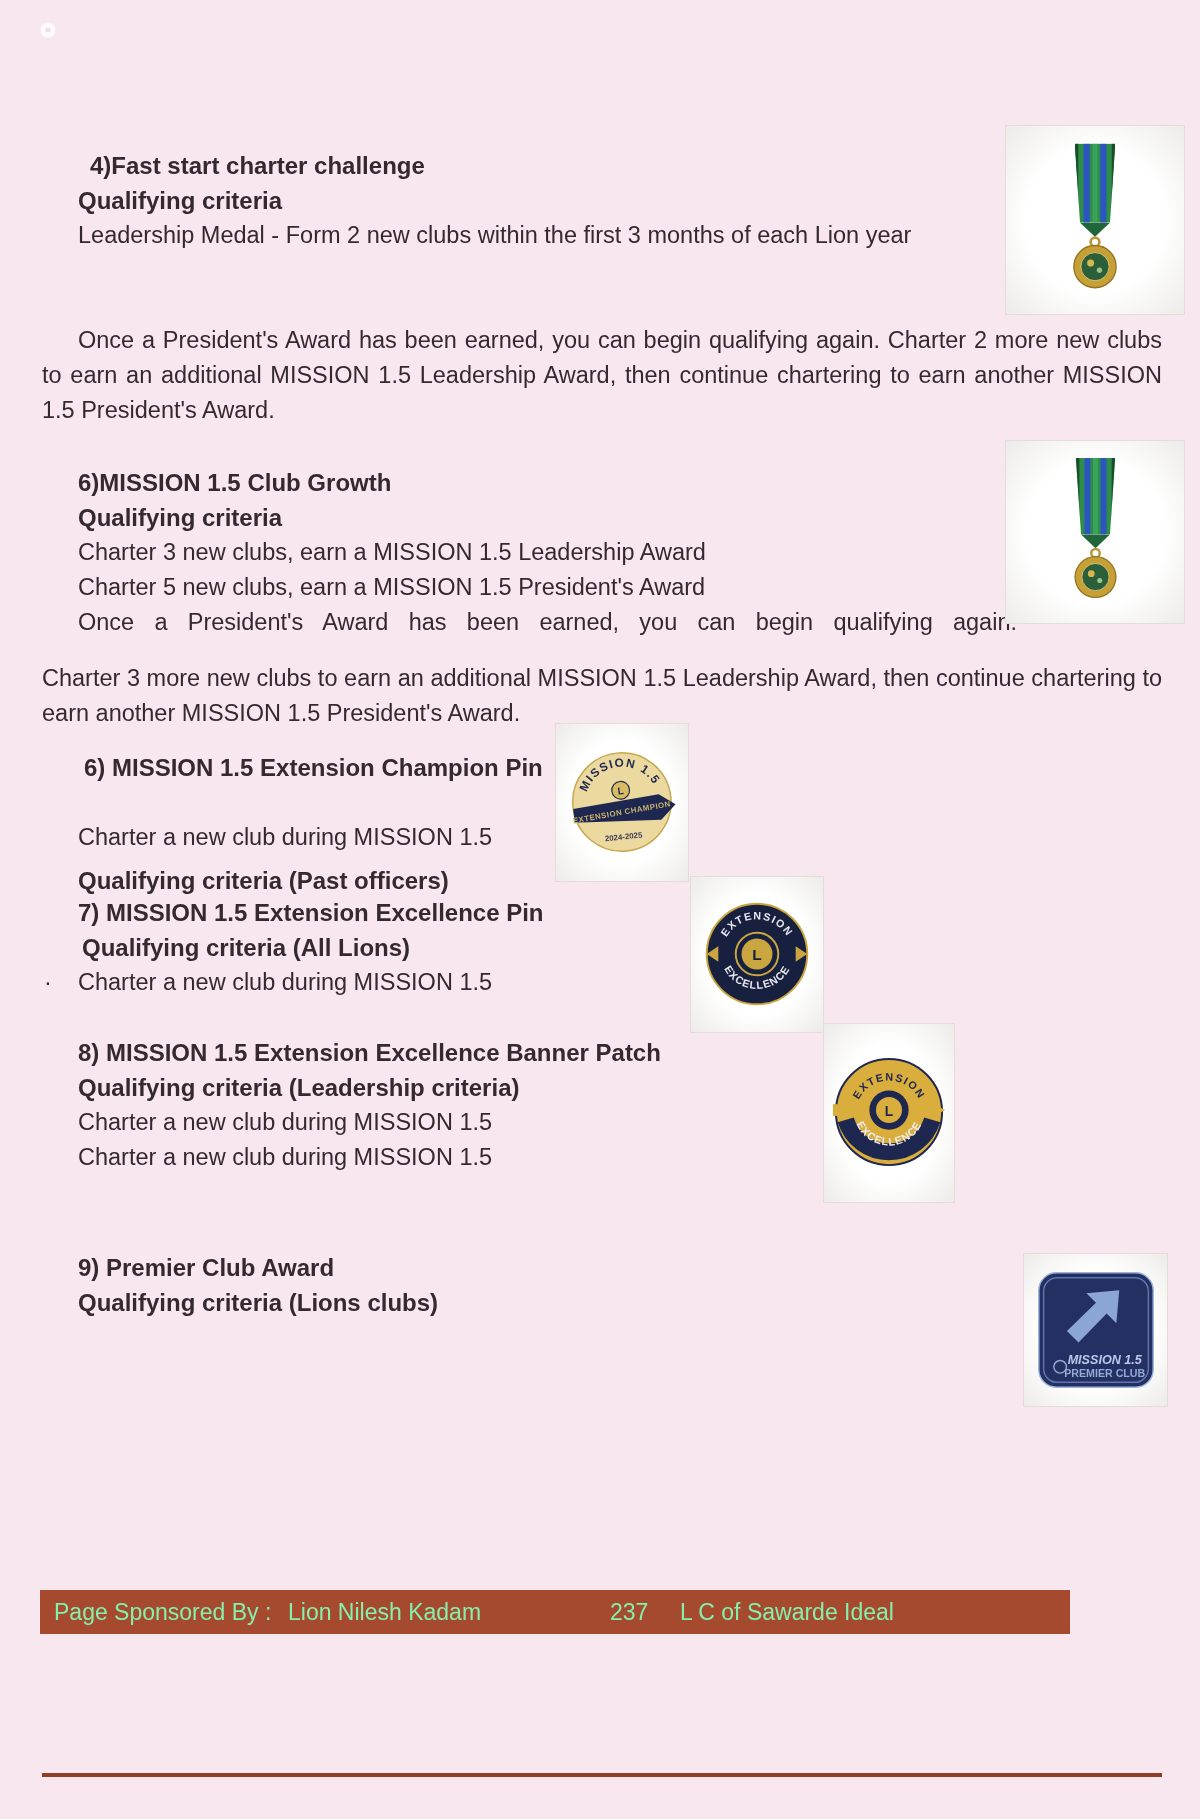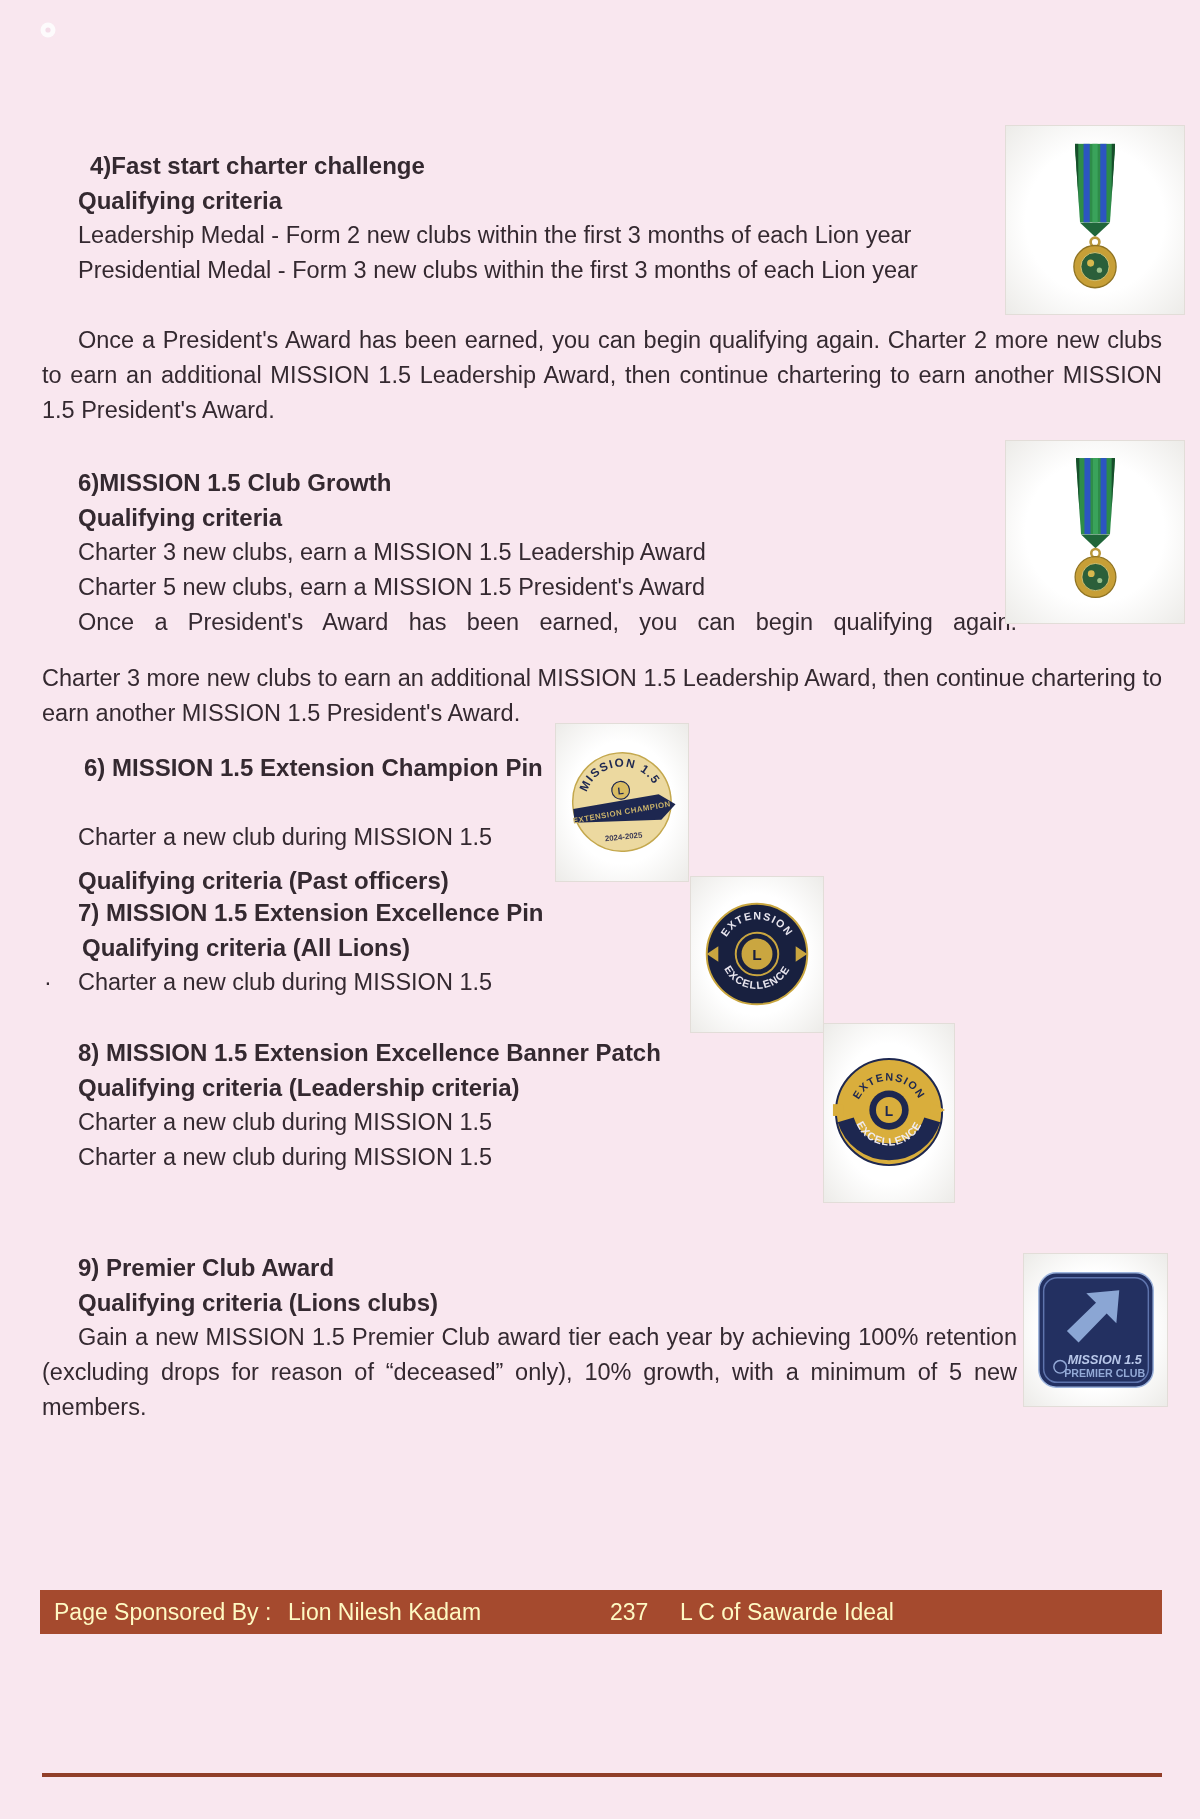--- a/index.html
+++ b/index.html
@@ -15,42 +15,41 @@
   .just{text-align:justify;}
   .stretch{text-align:justify; text-align-last:justify;}
   .nowrap{white-space:nowrap;}
   .imgbox{
     position:absolute;
     background:radial-gradient(ellipse at center, #ffffff 55%, #ecebe8 100%);
     border:1px solid #e2ddd8;
     display:flex; align-items:center; justify-content:center;
   }
   .footer-bar{
-    position:absolute; left:40px; top:1590px; width:1122px; height:44px;
+    position:absolute; left:40px; top:1590px; width:1030px; height:44px;
     background:#a54a2e;
-    color:#fef9c3; font-size:23px; line-height:44px;
+    color:#86efac; font-size:23px; line-height:44px;
   }
   .footer-bar span{position:absolute; white-space:nowrap;}
   .rule{position:absolute; left:42px; top:1773px; width:1120px; height:4px; background:#913e28;}
   .decor{position:absolute; left:38px; top:20px;}
 </style>
 </head>
 <body>
 
 <div class="page">
 
   <svg class="decor" width="20" height="20" viewBox="0 0 20 20">
     <circle cx="10" cy="10" r="7.5" fill="#fdfbfc"></circle>
     <circle cx="10" cy="10" r="2.6" fill="#f4dce8"></circle>
   </svg>
 
   <div class="t h" style="left:90px; top:148px;">4)Fast start charter challenge</div>
   <div class="t h" style="left:78px; top:183px;">Qualifying criteria</div>
   <div class="t ind nowrap" style="left:42px; top:218px;">Leadership Medal - Form 2 new clubs within the first 3 months of each Lion year</div>
-  <div class="t ind just" style="left:42px; top:253px; width:975px;">Presidential Medal - Form 3 new clubs within the first 3 months of each Lion year</div>
   <div class="t ind just" style="left:42px; top:323px; width:1120px;">Once a President's Award has been earned, you can begin qualifying again. Charter 2 more new clubs to earn an additional MISSION 1.5 Leadership Award, then continue chartering to earn another MISSION 1.5 President's Award.</div>
 
   <div class="imgbox" style="left:1005px; top:125px; width:178px; height:188px;">
     <svg width="88" height="170" viewBox="0 0 100 190">
       <defs>
           <clipPath id="rib1">
             <polygon points="27,8 73,8 67,98 33,98"></polygon>
           </clipPath>
         </defs>
       <g clip-path="url(#rib1)">
@@ -170,21 +169,20 @@
       <circle cx="60" cy="60" r="20" fill="#1d2750"></circle>
       <circle cx="60" cy="60" r="14" fill="#d9ae3c" stroke="#1d2750" stroke-width="1.5"></circle>
       <text x="60" y="66" font-size="14" font-weight="bold" fill="#1d2750" text-anchor="middle">L</text>
       <polygon points="102,52 117,60 102,68" fill="#d9ae3c"></polygon>
       <rect x="3" y="54" width="11" height="12" fill="#d9ae3c"></rect>
     </svg>
   </div>
 
   <div class="t h" style="left:78px; top:1250px;">9) Premier Club Award</div>
   <div class="t h" style="left:78px; top:1285px;">Qualifying criteria (Lions clubs)</div>
-  <div class="t ind just" style="left:42px; top:1320px; width:975px;">Gain a new MISSION 1.5 Premier Club award tier each year by achieving 100% retention (excluding drops for reason of “deceased” only), 10% growth, with a minimum of 5 new members.</div>
 
   <div class="imgbox" style="left:1023px; top:1253px; width:143px; height:152px;">
     <svg width="126" height="126" viewBox="0 0 130 130">
       <rect x="6" y="6" width="118" height="118" rx="18" fill="#233061" stroke="#9db4dd" stroke-width="1.5"></rect>
       <rect x="11" y="11" width="108" height="108" rx="14" fill="none" stroke="#5f74ad" stroke-width="1.5"></rect>
       <polygon points="89,24 86,58 76,48 47,78 35,66 65,37 55,27" fill="#8ba6d4"></polygon>
       <circle cx="28" cy="103" r="6.5" fill="none" stroke="#93a9d6" stroke-width="1.5"></circle>
       <text x="74" y="100" font-size="13" font-weight="bold" font-style="italic" fill="#b9c8ea" text-anchor="middle">MISSION 1.5</text>
       <text x="74" y="114" font-size="11" font-weight="bold" fill="#93a9d6" text-anchor="middle">PREMIER CLUB</text>
     </svg>

